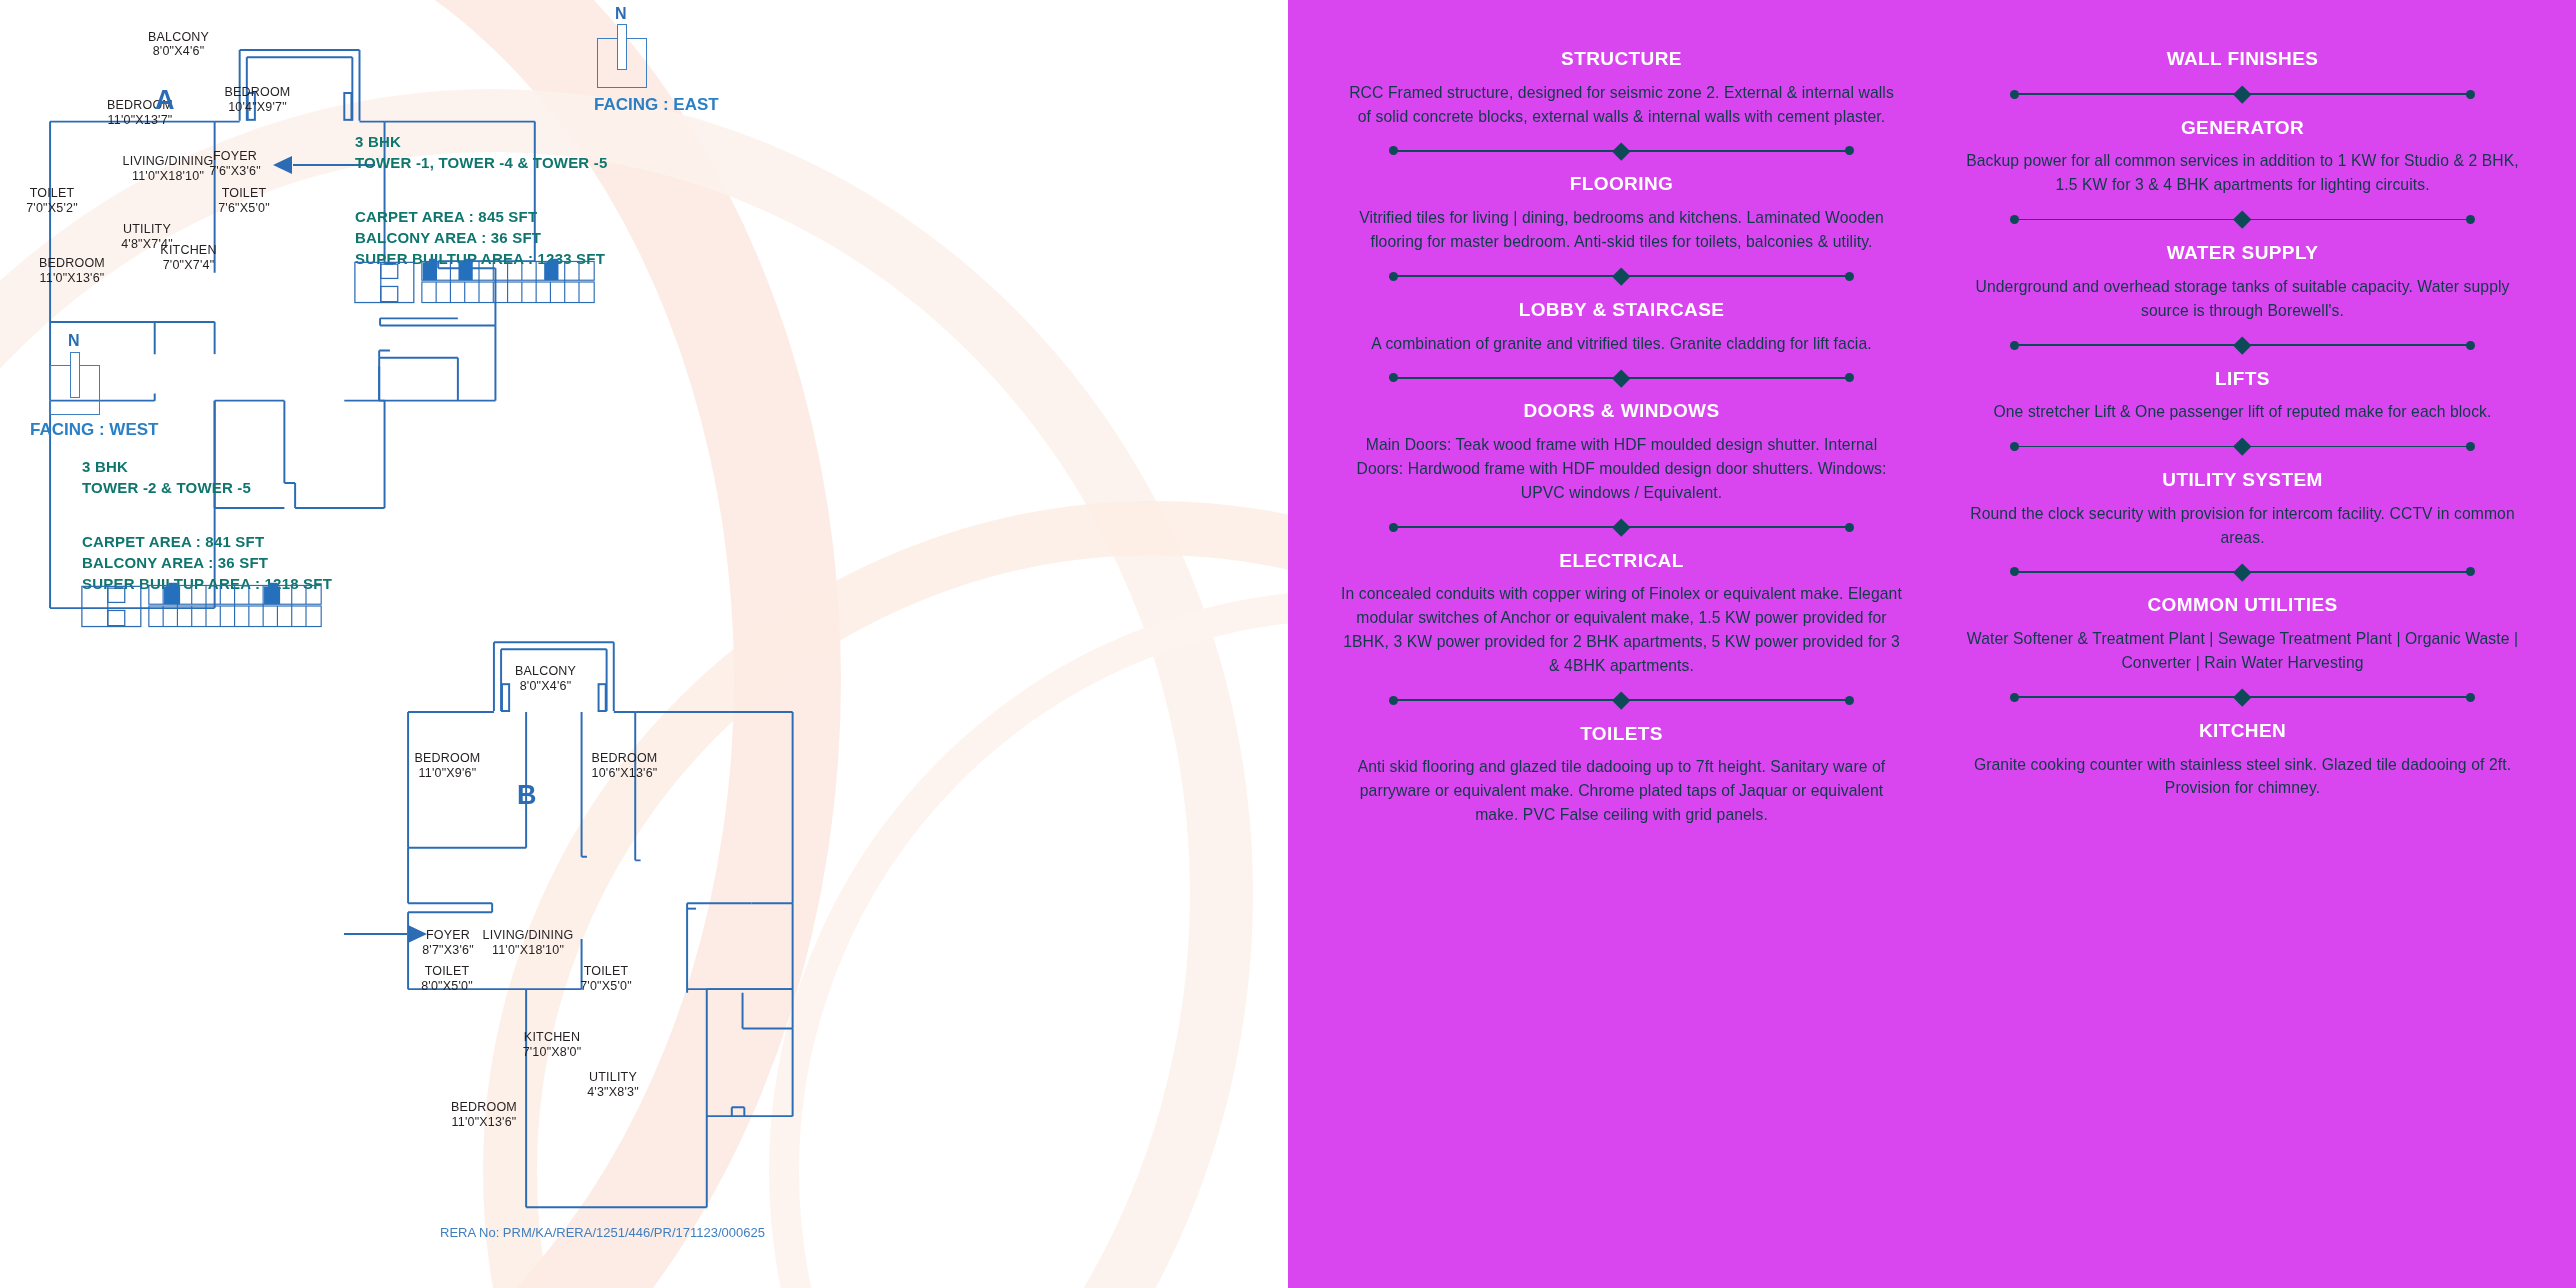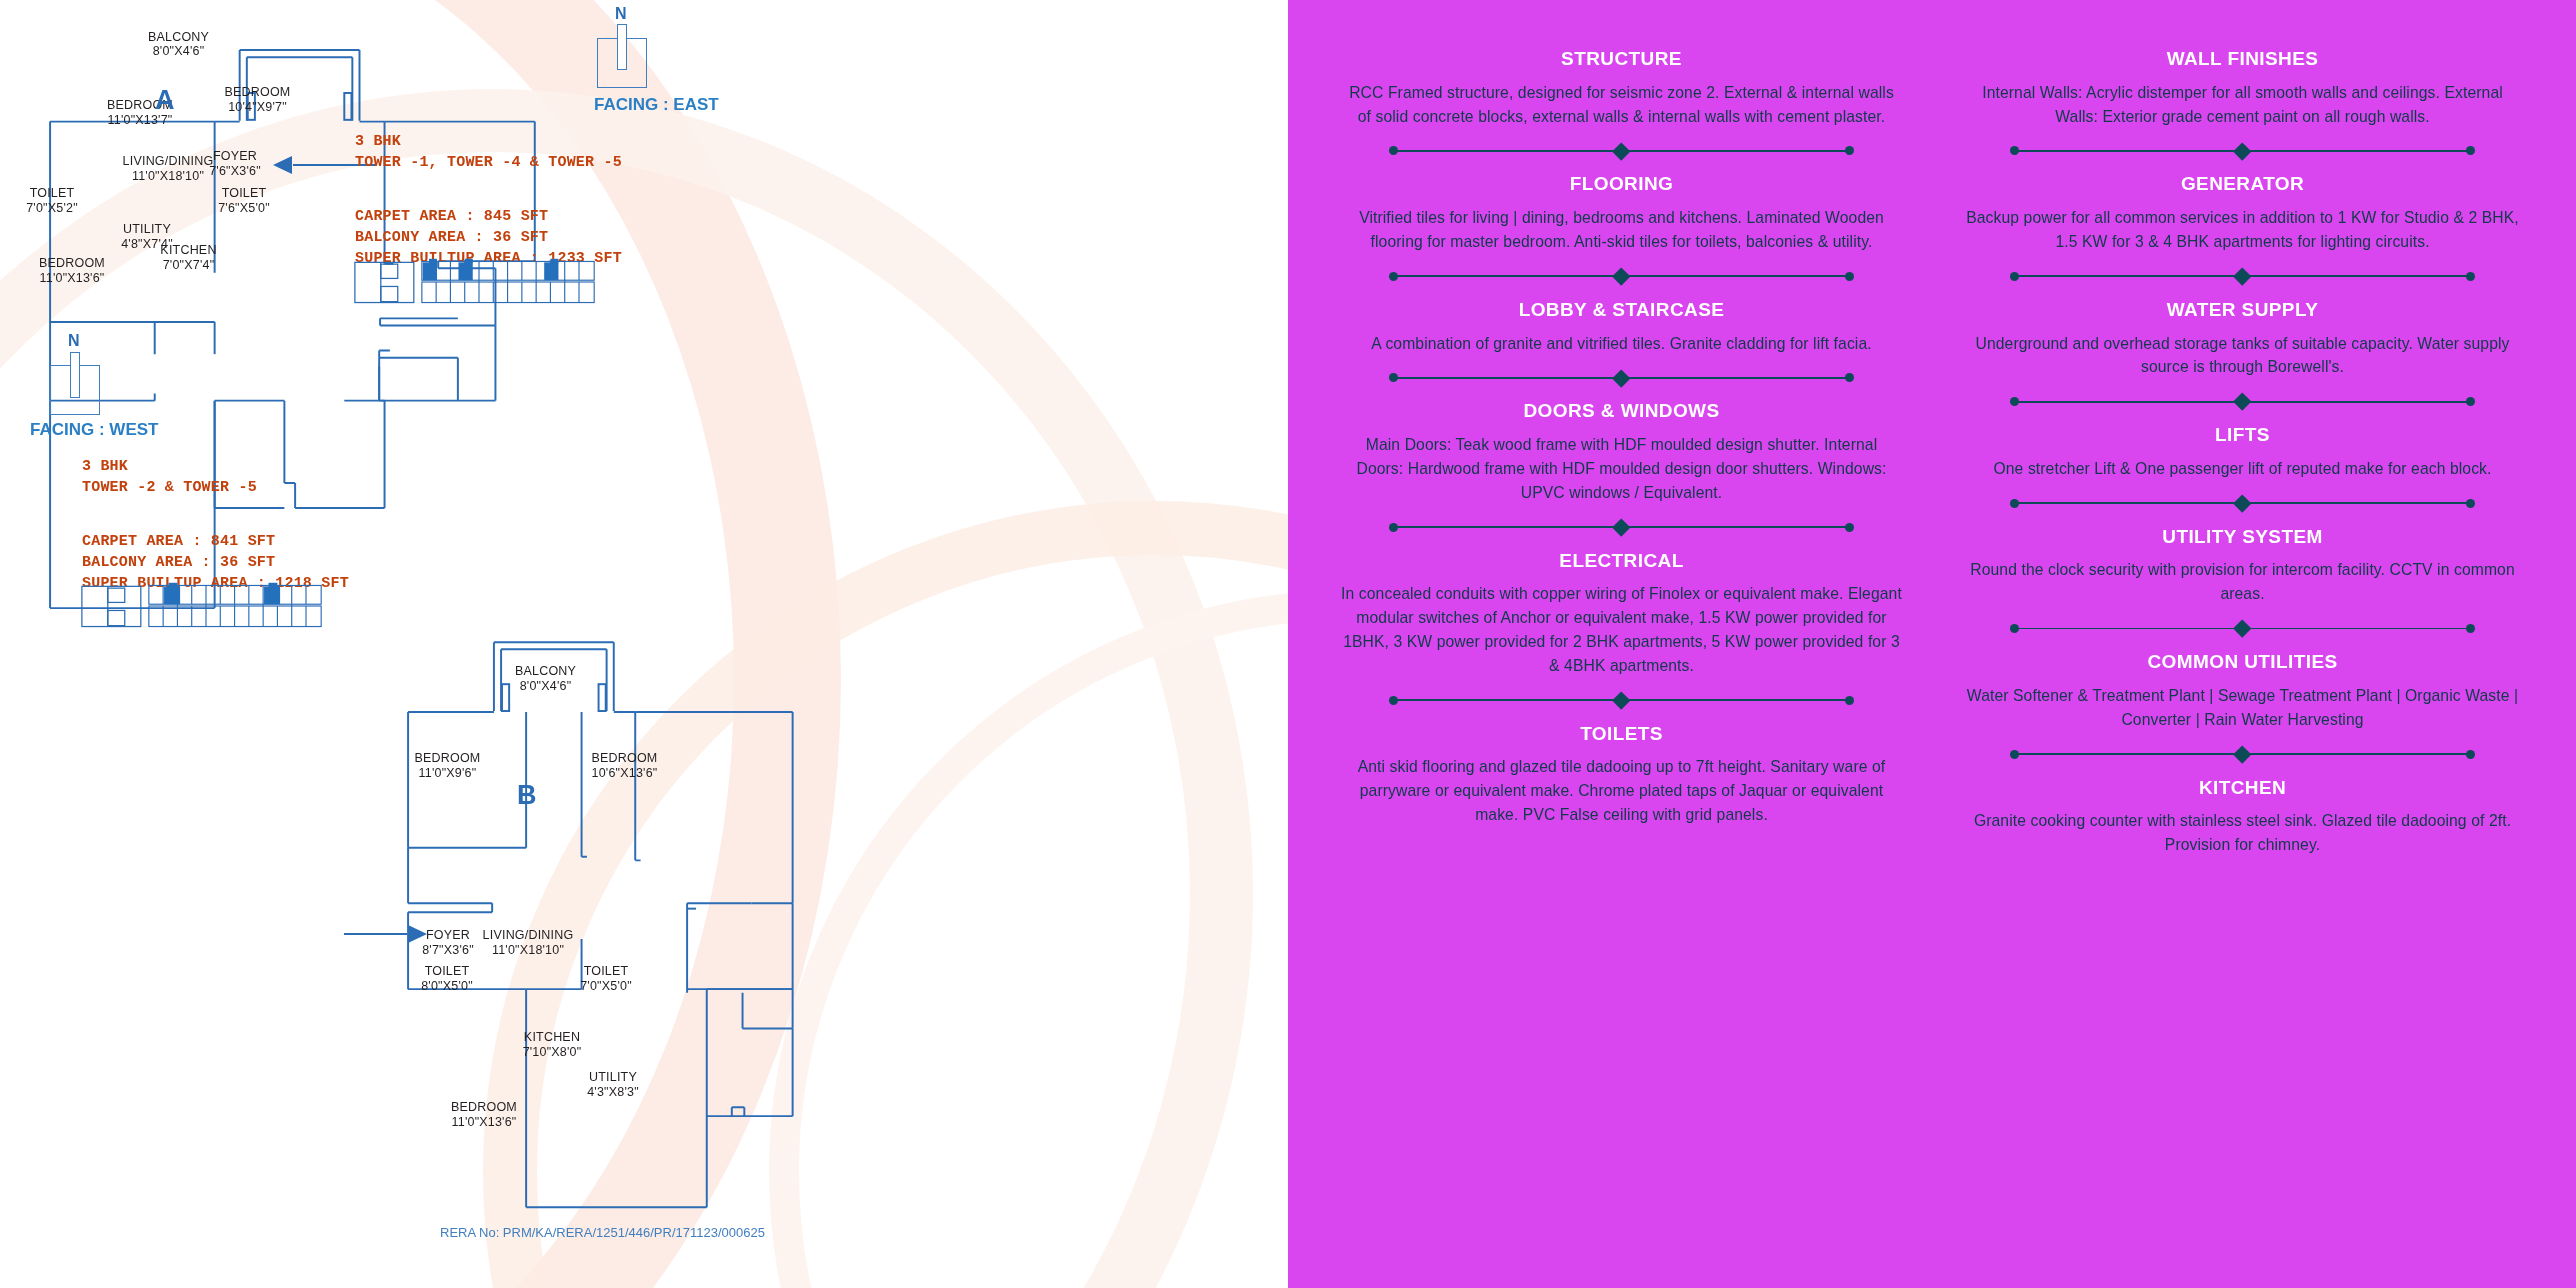--- a/index.html
+++ b/index.html
@@ -74,21 +74,21 @@
   
   .arrow { position:absolute; height:1.8px; background:#2b6cb5; }
   .arrow::after {
     content:""; position:absolute; top:-8px; width:0; height:0;
     border-top:9px solid transparent; border-bottom:9px solid transparent;
   }
   .arrow.left-head::after { left:-19.7px; border-right:19.7px solid #2b6cb5; }
   .arrow.right-head::after { right:-19.7px; border-left:19.7px solid #2b6cb5; }
 
   
-  .info-block { position:absolute; color:#c2410c;font-family:Liberation Mono, monospace; }
+  .info-block { position:absolute; color:#0f766e; }
   .info-block .line {
     font-weight:bold; font-size:15px; line-height:1.42; letter-spacing:0.2px;
     white-space:nowrap;
   }
   .info-block .gap { height:16px; }
 
   
   .keyplan { position:absolute; }
   .keyplan svg { display:block; }
 
@@ -478,21 +478,20 @@
         <div class="spec-title">TOILETS</div>
         <div class="spec-body">Anti skid flooring and glazed tile dadooing up to 7ft height. Sanitary ware of parryware or equivalent make. Chrome plated taps of Jaquar or equivalent make. PVC False ceiling with grid panels.</div>
       </div>
 
     </div>
 
     <div class="spec-col">
 
       <div class="spec-sec">
         <div class="spec-title">WALL FINISHES</div>
-        <div class="spec-body">Internal Walls: Acrylic distemper for all smooth walls and ceilings. External Walls: Exterior grade cement paint on all rough walls.</div>
       </div>
       <div class="divider">
         <div class="dline"></div>
         <div class="dcap l"></div>
         <div class="ddiamond"></div>
         <div class="dcap r"></div>
       </div>
 
       <div class="spec-sec">
         <div class="spec-title">GENERATOR</div>

